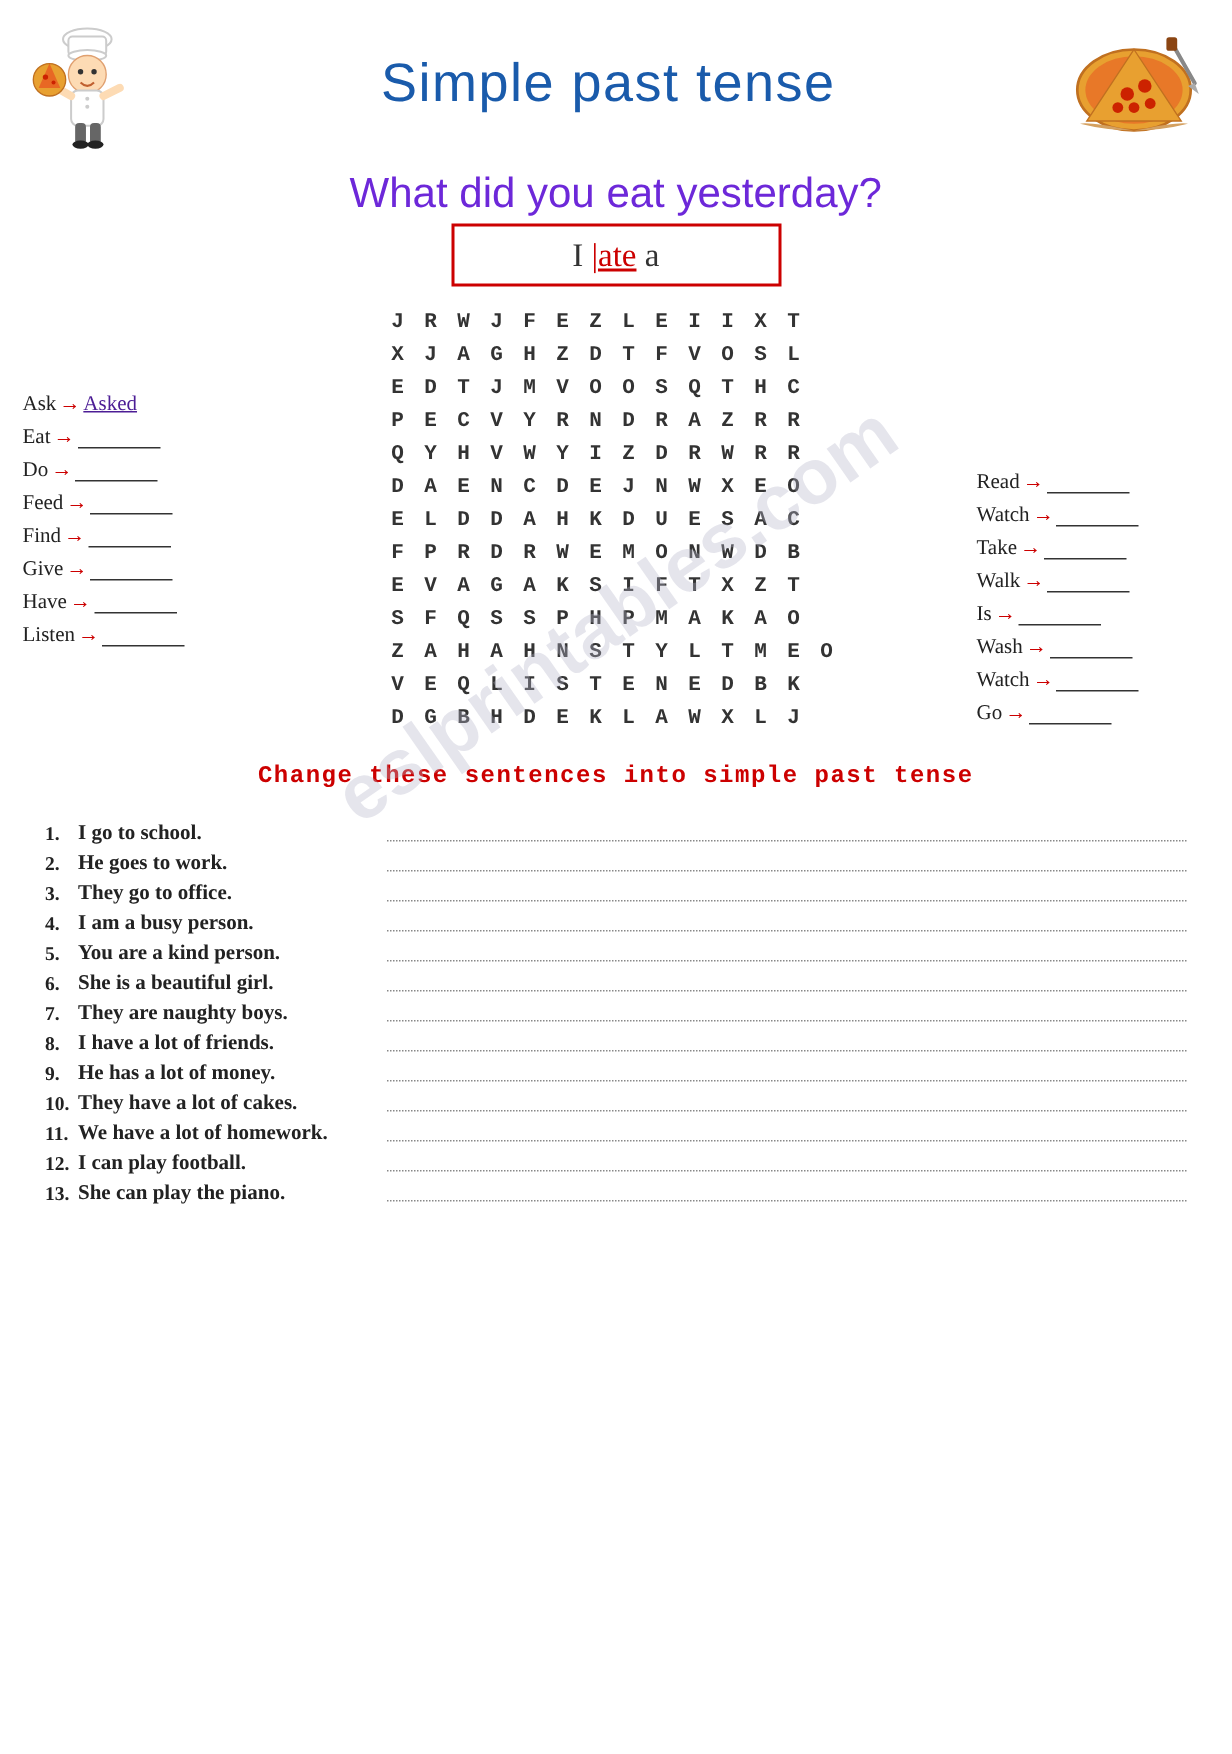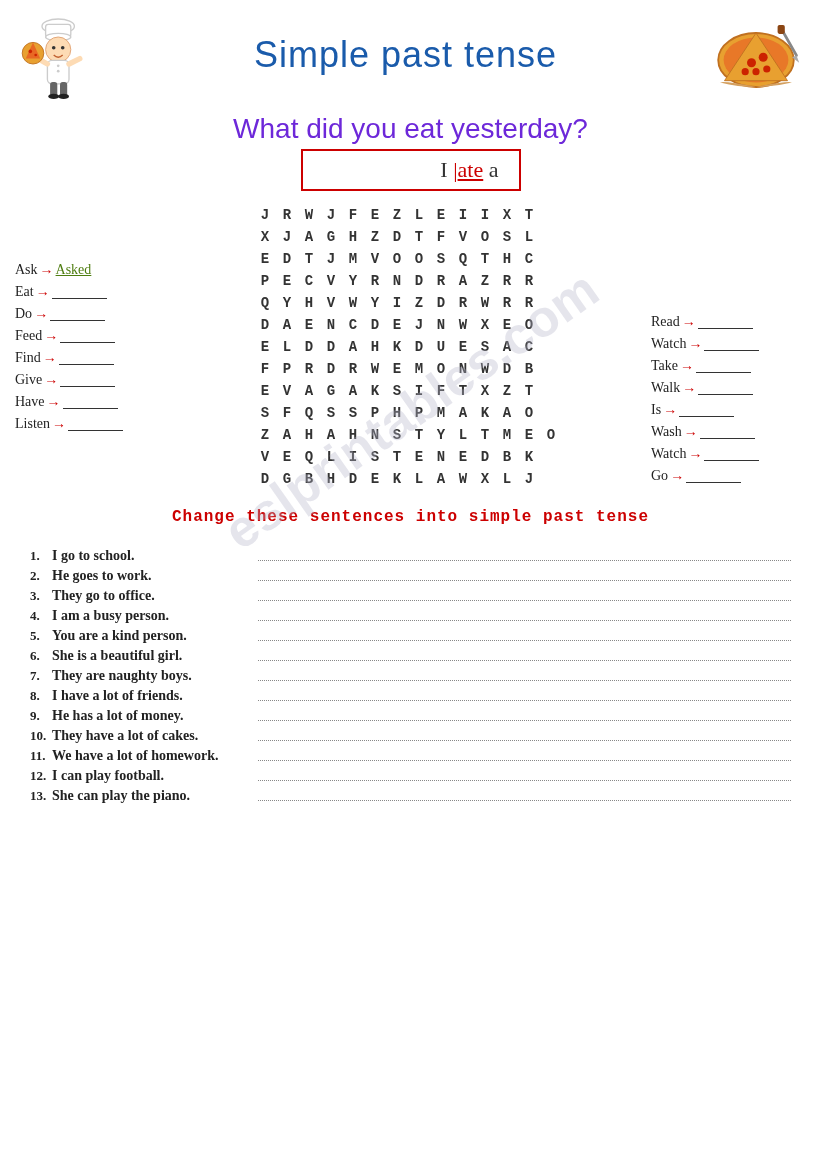--- a/index.html
+++ b/index.html
@@ -54,21 +54,21 @@
       justify-content: center;
       margin: 4px 0 8px 0;
     }
     .answer-box {
       border: 2px solid #cc0000;
       padding: 6px 20px;
       font-size: 22px;
       font-family: 'Times New Roman', serif;
       color: #333;
       min-width: 220px;
-      text-align: right;
+      text-align: center;
       background: #fff;
     }
     .answer-box .ate {
       color: #cc0000;
       text-decoration: underline;
     }
     .answer-box .cursor {
       color: #cc0000;
     }
 
@@ -102,21 +102,21 @@
       color: #cc0000;
       font-size: 14px;
     }
     .word-item .underline-blank {
       border-bottom: 1px solid #333;
       min-width: 55px;
       display: inline-block;
       height: 14px;
     }
     .word-item a {
-      color: #4d7c0f;
+      color: #4c1d95;
       text-decoration: underline;
       font-size: 14px;
     }
 
     
     .wordsearch-wrap {
       flex: 1;
       display: flex;
       justify-content: center;
       align-items: flex-start;

